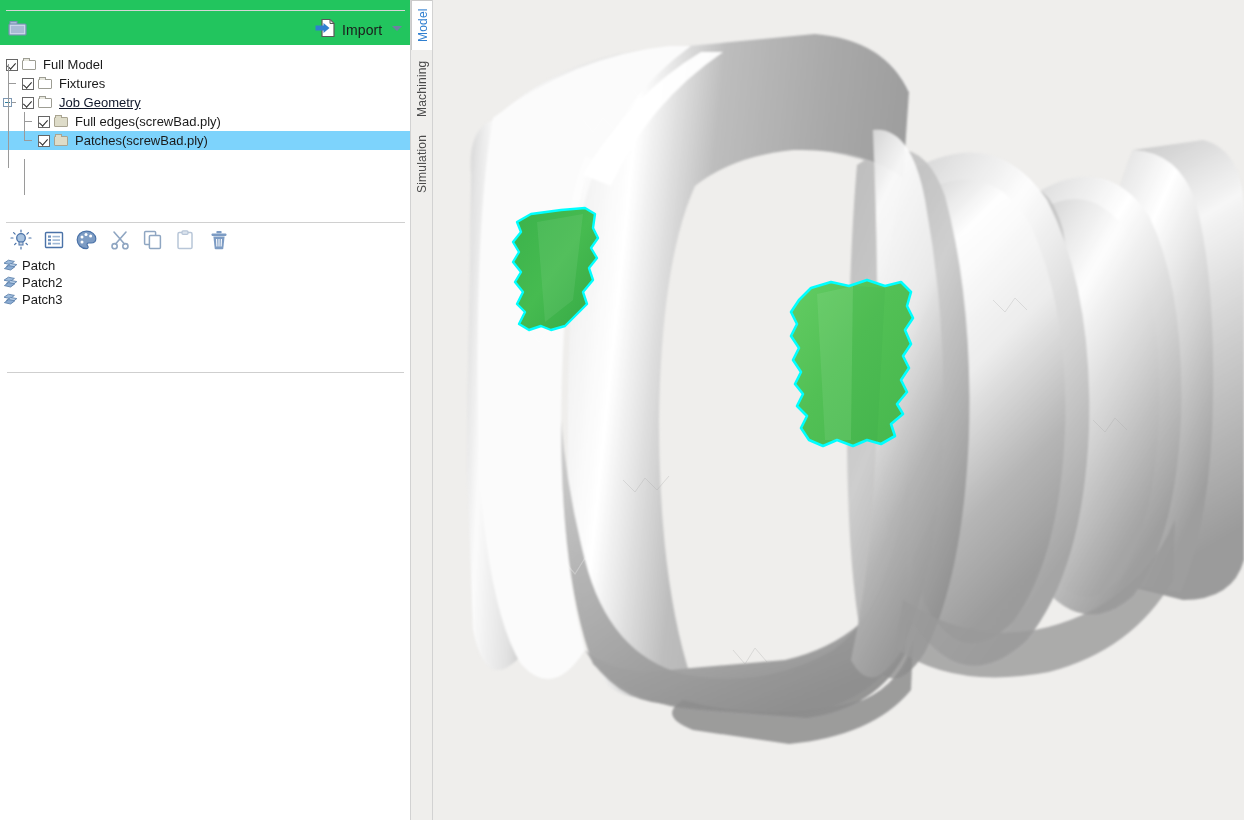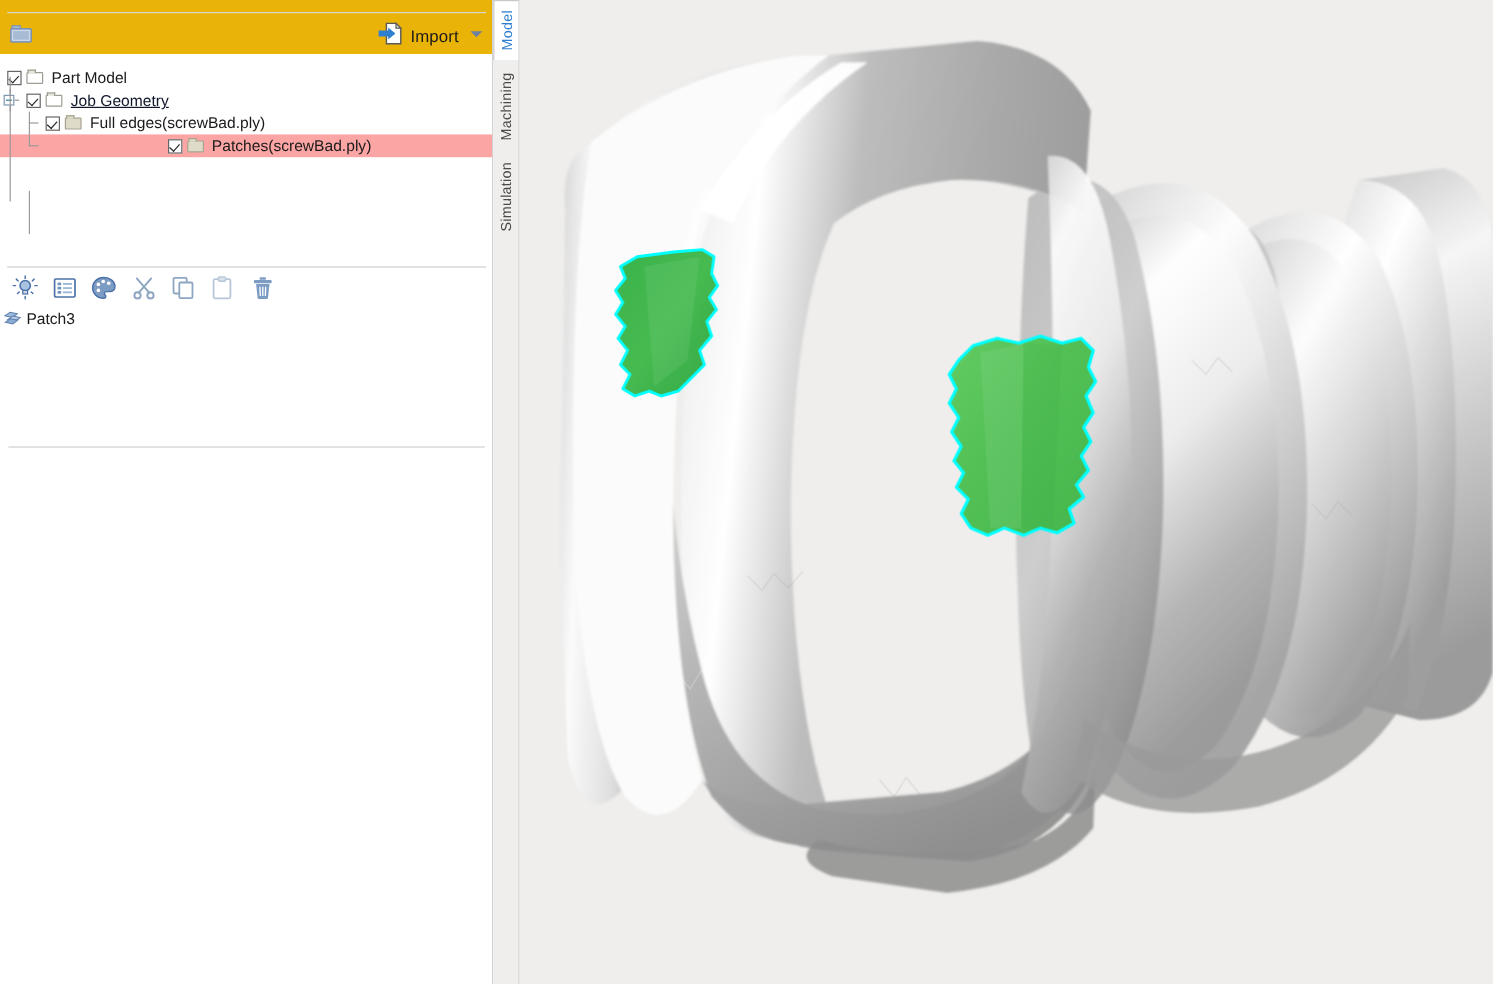--- a/index.html
+++ b/index.html
@@ -26,21 +26,21 @@
     background: #ffffff;
     box-sizing: border-box;
   }
 
   
   #top-toolbar {
     position: absolute;
     left: 0; top: 0;
     width: 411px;
     height: 45px;
-    background: #eab308;
+    background: #22c55e;
   }
   #top-toolbar .rule {
     position: absolute;
     left: 6px; top: 10px;
     width: 399px; height: 1px;
     background: #d6d6d6;
   }
   .folder-btn {
     position: absolute;
     left: 6px; top: 18px;
@@ -76,21 +76,21 @@
   }
   .trow {
     position: relative;
     height: 19px;
     display: flex;
     align-items: center;
     font-size: 13px;
     color: #1b1b1b;
     white-space: nowrap;
   }
-  .trow.selected { background: #fca5a5; justify-content: center; }
+  .trow.selected { background: #7dd3fc; }
 
   .expander {
     position: absolute;
     width: 9px; height: 9px;
     border: 1px solid #7d98b3;
     background: #ffffff;
     box-sizing: border-box;
   }
   .expander::before {
     content: "";
@@ -346,21 +346,29 @@
         <span class="import-label">Import</span>
       </div>
       <div class="import-caret"></div>
     </div>
 
     <div id="tree" style="position: relative;">
         <div class="trow">
           <div style="width: 6px; flex: 0 0 auto;"></div>
           <div class="cb checked"></div>
           <div class="ficon open"></div>
-          <span class="tlabel">Part Model</span>
+          <span class="tlabel">Full Model</span>
+        </div>
+        <div class="trow">
+          <div class="guide-v" style="left: 8px; top: 0px; height: 19px;"></div>
+          <div class="guide-h" style="left: 8px; top: 9px; width: 8px;"></div>
+          <div style="width: 22px; flex: 0 0 auto;"></div>
+          <div class="cb checked"></div>
+          <div class="ficon open"></div>
+          <span class="tlabel">Fixtures</span>
         </div>
         <div class="trow">
           <div class="guide-v" style="left: 8px; top: 0px; height: 19px;"></div>
           <div class="guide-h" style="left: 8px; top: 9px; width: 8px;"></div>
           <div class="expander" style="left: 3px; top: 5px;"></div>
           <div style="width: 22px; flex: 0 0 auto;"></div>
           <div class="cb checked"></div>
           <div class="ficon open"></div>
           <span class="tlabel link">Job Geometry</span>
         </div>
@@ -462,20 +470,36 @@
         </div>
       </div>
 
     <div id="patch-list">
         <div class="prow">
           <span class="picon"><svg width="15" height="13" viewBox="0 0 15 13">
               <path d="M1 4.2 L5.4 1.2 L11.4 2.4 L7.2 5.6 Z" fill="#9dbbdc" stroke="#5f82ad" stroke-width="0.9"></path>
               <path d="M3.4 7.4 L7.6 4.4 L13.8 5.6 L9.6 8.8 Z" fill="#b6cde6" stroke="#5f82ad" stroke-width="0.9"></path>
               <path d="M1.4 9.6 L5.6 6.6 L11.8 7.8 L7.6 11 Z" fill="#8bacd3" stroke="#5f82ad" stroke-width="0.9"></path>
             </svg></span>
+          <span>Patch</span>
+        </div>
+        <div class="prow">
+          <span class="picon"><svg width="15" height="13" viewBox="0 0 15 13">
+              <path d="M1 4.2 L5.4 1.2 L11.4 2.4 L7.2 5.6 Z" fill="#9dbbdc" stroke="#5f82ad" stroke-width="0.9"></path>
+              <path d="M3.4 7.4 L7.6 4.4 L13.8 5.6 L9.6 8.8 Z" fill="#b6cde6" stroke="#5f82ad" stroke-width="0.9"></path>
+              <path d="M1.4 9.6 L5.6 6.6 L11.8 7.8 L7.6 11 Z" fill="#8bacd3" stroke="#5f82ad" stroke-width="0.9"></path>
+            </svg></span>
+          <span>Patch2</span>
+        </div>
+        <div class="prow">
+          <span class="picon"><svg width="15" height="13" viewBox="0 0 15 13">
+              <path d="M1 4.2 L5.4 1.2 L11.4 2.4 L7.2 5.6 Z" fill="#9dbbdc" stroke="#5f82ad" stroke-width="0.9"></path>
+              <path d="M3.4 7.4 L7.6 4.4 L13.8 5.6 L9.6 8.8 Z" fill="#b6cde6" stroke="#5f82ad" stroke-width="0.9"></path>
+              <path d="M1.4 9.6 L5.6 6.6 L11.8 7.8 L7.6 11 Z" fill="#8bacd3" stroke="#5f82ad" stroke-width="0.9"></path>
+            </svg></span>
           <span>Patch3</span>
         </div>
       </div>
 
     <div id="low-rule"></div>
   </div>
 
   <div id="panel-edge"></div>
 
   <div id="vtabs">

